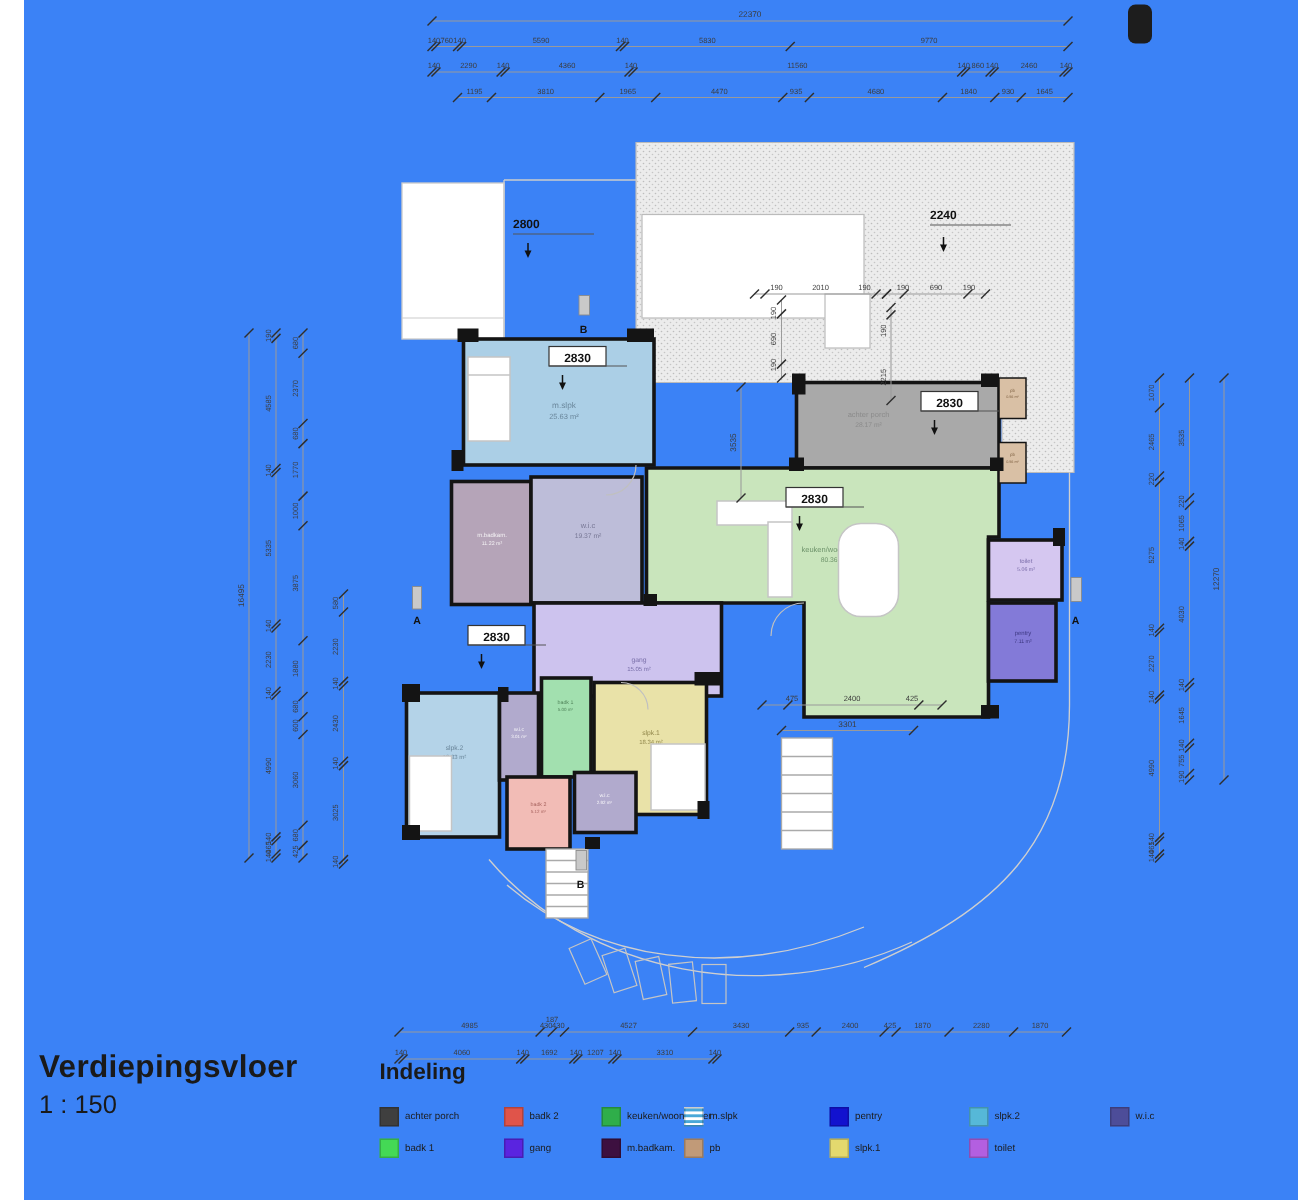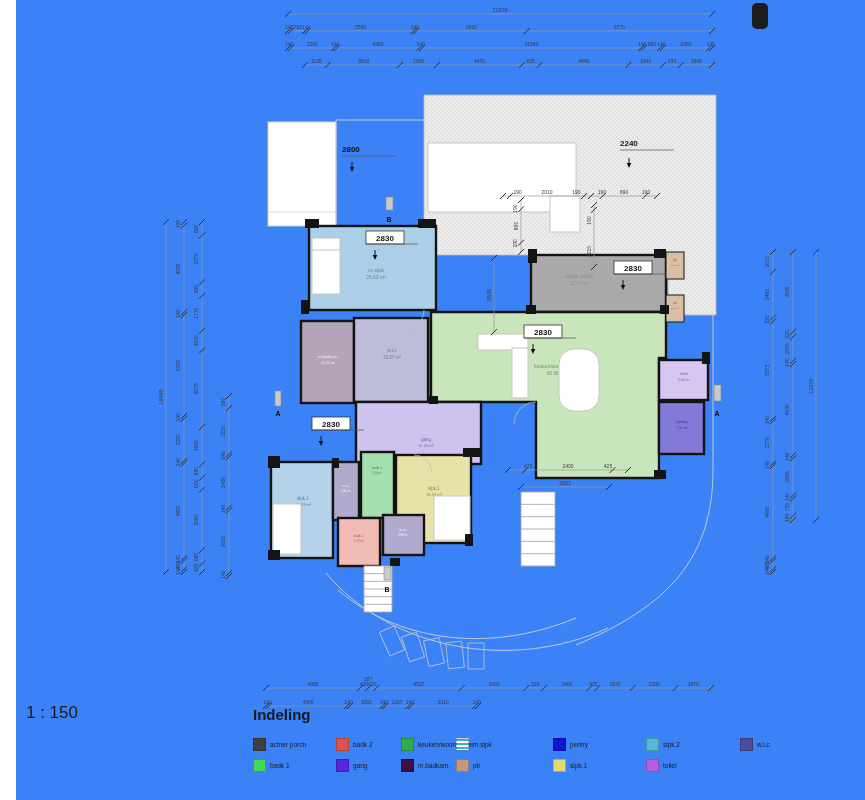--- a/index.html
+++ b/index.html
@@ -549,20 +549,21 @@
         </g>
         <g>
           <rect x="698" y="385" width="7" height="16" fill="#c9c9c9" stroke="#8a8a8a" stroke-width="0.6"></rect>
           <text x="701" y="416" font-size="7" fill="#111" text-anchor="middle" font-weight="bold">A</text>
         </g>
       </g>
       <rect x="736" y="3" width="16" height="26" rx="5" fill="#1d1d1d"></rect>
     </svg>
 
   <div class="title-block">
+    <div class="title-name">Verdiepingsvloer</div>
     <div class="title-scale">1 : 150</div>
   </div>
 
   <div class="legend">
     <div class="legend-title">Indeling</div>
     <div class="legend-grid" id="legend-grid">
         <div class="legend-col" style="left: 0px;">
           <div class="legend-item">
             <span class="swatch" style="background: rgb(63, 63, 63);"></span>
             <span class="legend-label">achter porch</span>

